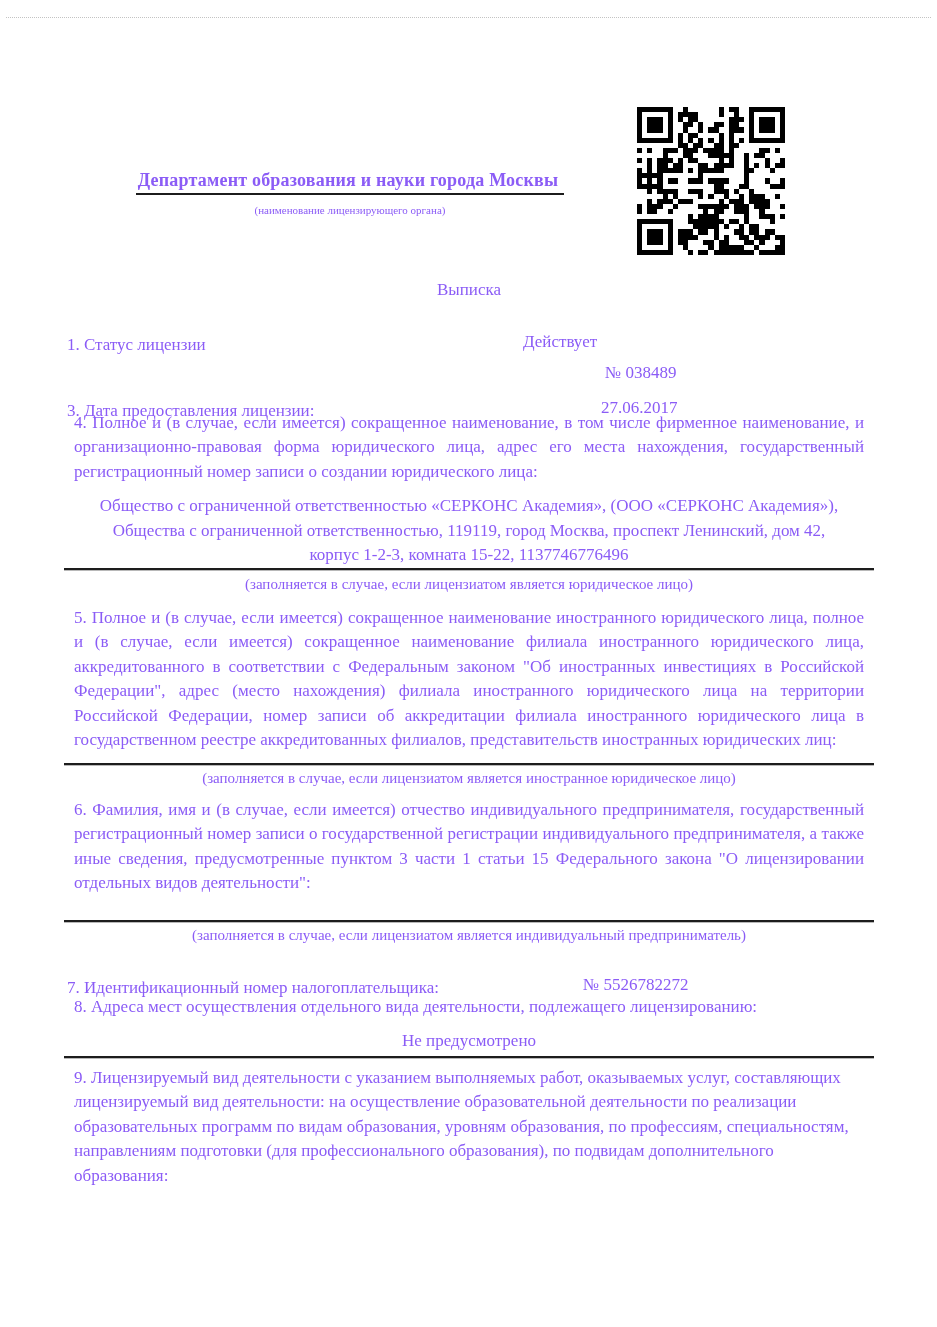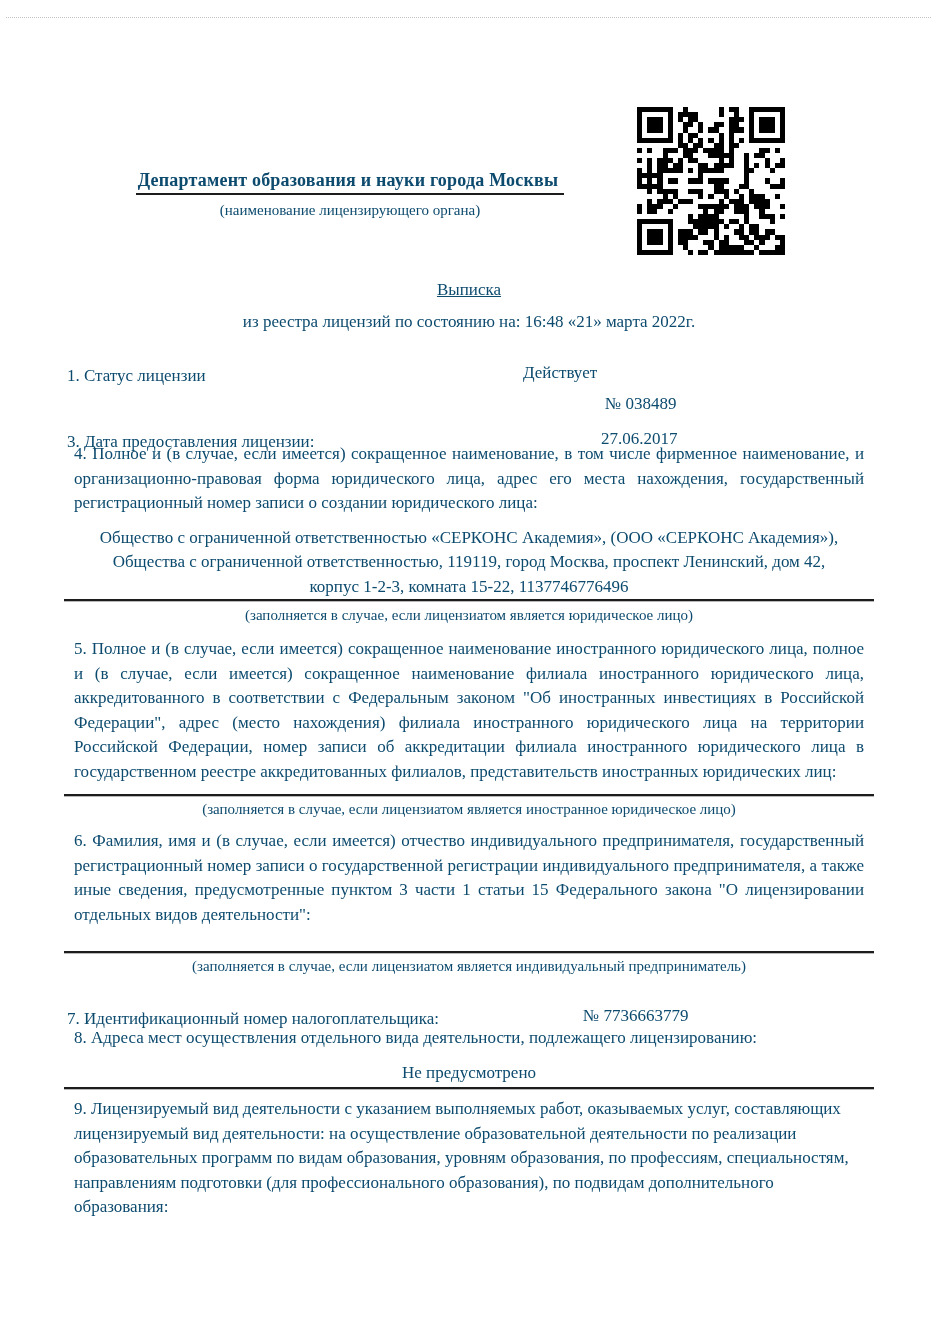--- a/index.html
+++ b/index.html
@@ -1,37 +1,37 @@
 <!DOCTYPE html>
 <html><head>
 <meta charset="utf-8">
 <style>
   html,body{margin:0;padding:0;background:#ffffff;}
   .page{
     position:relative;
     width:937px;height:1327px;
     background:#ffffff;
-    color:#0c4a6e;
+    color:#8b5cf6;
     font-family:"Liberation Serif", serif;
     overflow:hidden;
   }
   .scan-line{
     position:absolute;top:17px;left:6px;right:6px;
     border-top:1px dotted #b9b9b9;opacity:.85;
   }
   .qr{position:absolute;left:637px;top:107px;width:148px;height:148px;}
   .qr svg{display:block;width:148px;height:148px;fill:#000;}
   .header{position:absolute;left:64px;top:168px;width:572px;text-align:center;}
   .authority{
     display:inline-block;font-weight:bold;font-size:18px;line-height:24px;
     border-bottom:2px solid #1c1c1c;padding:0 6px 1px 2px;letter-spacing:.2px;
   }
-  .authority-caption{margin-top:6px;font-size:15px;line-height:19px;}
+  .authority-caption{margin-top:6px;font-size:11px;line-height:19px;}
   .content{position:absolute;left:64px;top:278px;width:810px;font-size:17px;line-height:24.5px;}
-  .doc-title{text-align:center;text-decoration:underline;}
+  .doc-title{text-align:center;}
   .doc-subtitle{text-align:center;margin-top:7px;}
   .field{position:relative;height:24px;}
   .field .label{position:absolute;left:3px;top:16px;white-space:nowrap;}
   .field .value{position:absolute;top:13px;white-space:nowrap;}
   .v-status{left:459px;}
   .v-reg{left:541px;}
   .v-date{left:537px;}
   .v-inn{left:519px;}
   .caption{text-align:center;font-size:15px;line-height:20px;}
   .para{margin:10px;text-align:justify;}
@@ -470,21 +470,20 @@
   </div>
 
   <div class="header">
     <div class="authority">Департамент образования и науки города Москвы</div>
     <div class="authority-caption">(наименование лицензирующего органа)</div>
   </div>
 
   <div class="content">
 
     <div class="doc-title">Выписка</div>
-    <div class="doc-subtitle">из реестра лицензий по состоянию на: 16:48 «21» марта 2022г.</div>
 
     <div class="field mt14">
       <span class="label">1. Статус лицензии</span>
       <span class="value v-status">Действует</span>
     </div>
 
     <div class="field mt7">
       <span class="value v-reg">№ 038489</span>
     </div>
 
@@ -501,21 +500,21 @@
     <p class="para mt12">5. Полное и (в случае, если имеется) сокращенное наименование иностранного юридического лица, полное и (в случае, если имеется) сокращенное наименование филиала иностранного юридического лица, аккредитованного в соответствии с Федеральным законом "Об иностранных инвестициях в Российской Федерации", адрес (место нахождения) филиала иностранного юридического лица на территории Российской Федерации, номер записи об аккредитации филиала иностранного юридического лица в государственном реестре аккредитованных филиалов, представительств иностранных юридических лиц:</p>
     <div class="rule mt2"></div>
     <div class="caption mt3">(заполняется в случае, если лицензиатом является иностранное юридическое лицо)</div>
 
     <p class="para mt10">6. Фамилия, имя и (в случае, если имеется) отчество индивидуального предпринимателя, государственный регистрационный номер записи о государственной регистрации индивидуального предпринимателя, а также иные сведения, предусмотренные пунктом 3 части 1 статьи 15 Федерального закона "О лицензировании отдельных видов деятельности":</p>
     <div class="rule mt24"></div>
     <div class="caption mt3">(заполняется в случае, если лицензиатом является индивидуальный предприниматель)</div>
 
     <div class="field mt15">
       <span class="label">7. Идентификационный номер налогоплательщика:</span>
-      <span class="value v-inn">№ 7736663779</span>
+      <span class="value v-inn">№ 5526782272</span>
     </div>
 
     <p class="para left mt11">8. Адреса мест осуществления отдельного вида деятельности, подлежащего лицензированию:</p>
     <div class="center-val mt9">Не предусмотрено</div>
     <div class="rule mt2"></div>
 
     <p class="para left mt8">9. Лицензируемый вид деятельности с указанием выполняемых работ, оказываемых услуг, составляющих лицензируемый вид деятельности: на осуществление образовательной деятельности по реализации образовательных программ по видам образования, уровням образования, по профессиям, специальностям, направлениям подготовки (для профессионального образования), по подвидам дополнительного образования:</p>
 
   </div>
 </div>

